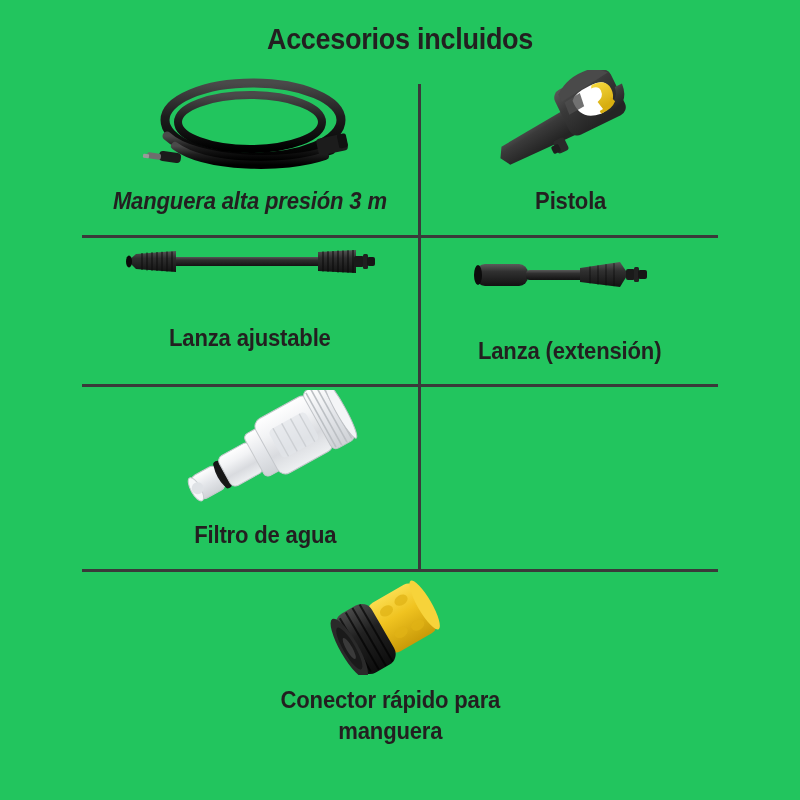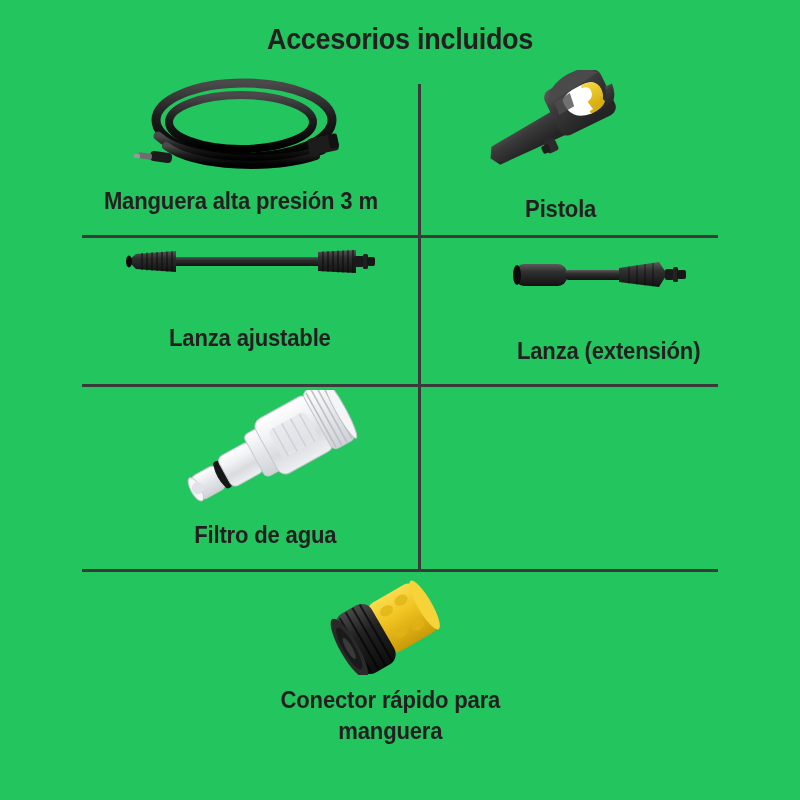--- a/index.html
+++ b/index.html
@@ -78,24 +78,24 @@
     color: #231f20;
     text-align: center;
     line-height: 1.28;
     letter-spacing: -0.2px;
     transform: scaleX(0.92);
     white-space: nowrap;
   }
   .caption.wrap { white-space: normal; }
 
   
-  #cell-hose       { left: 73px;  top: 70px;  width: 336px; height: 165px; }
-  #cell-gun        { left: 412px; top: 70px;  width: 297px; height: 165px; gap: 8px; }
+  #cell-hose       { left: 82px;  top: 70px;  width: 336px; height: 165px; font-style: italic; }
+  #cell-gun        { left: 422px; top: 70px;  width: 297px; height: 165px; }
   #cell-lance-adj  { left: 82px;  top: 227px; width: 336px; height: 144px; }
-  #cell-lance-ext  { left: 421px; top: 240px; width: 297px; height: 144px; margin-left: 39px; }
+  #cell-lance-ext  { left: 421px; top: 240px; width: 297px; height: 144px; }
   #cell-filter     { left: 97px;  top: 390px; width: 336px; height: 179px; }
   #cell-cleaner    { left: 421px; top: 390px; width: 297px; height: 179px; }
   #cell-connector  { left: 72px;  top: 575px; width: 636px; height: 190px; }
 
   #cell-hose      .art { height: 110px; }
   #cell-gun       .art { height: 110px; }
   #cell-lance-adj .art { height: 86px; }
   #cell-lance-ext .art { height: 86px; }
   #cell-filter    .art { height: 122px; }
   #cell-cleaner   .art { height: 122px; }

